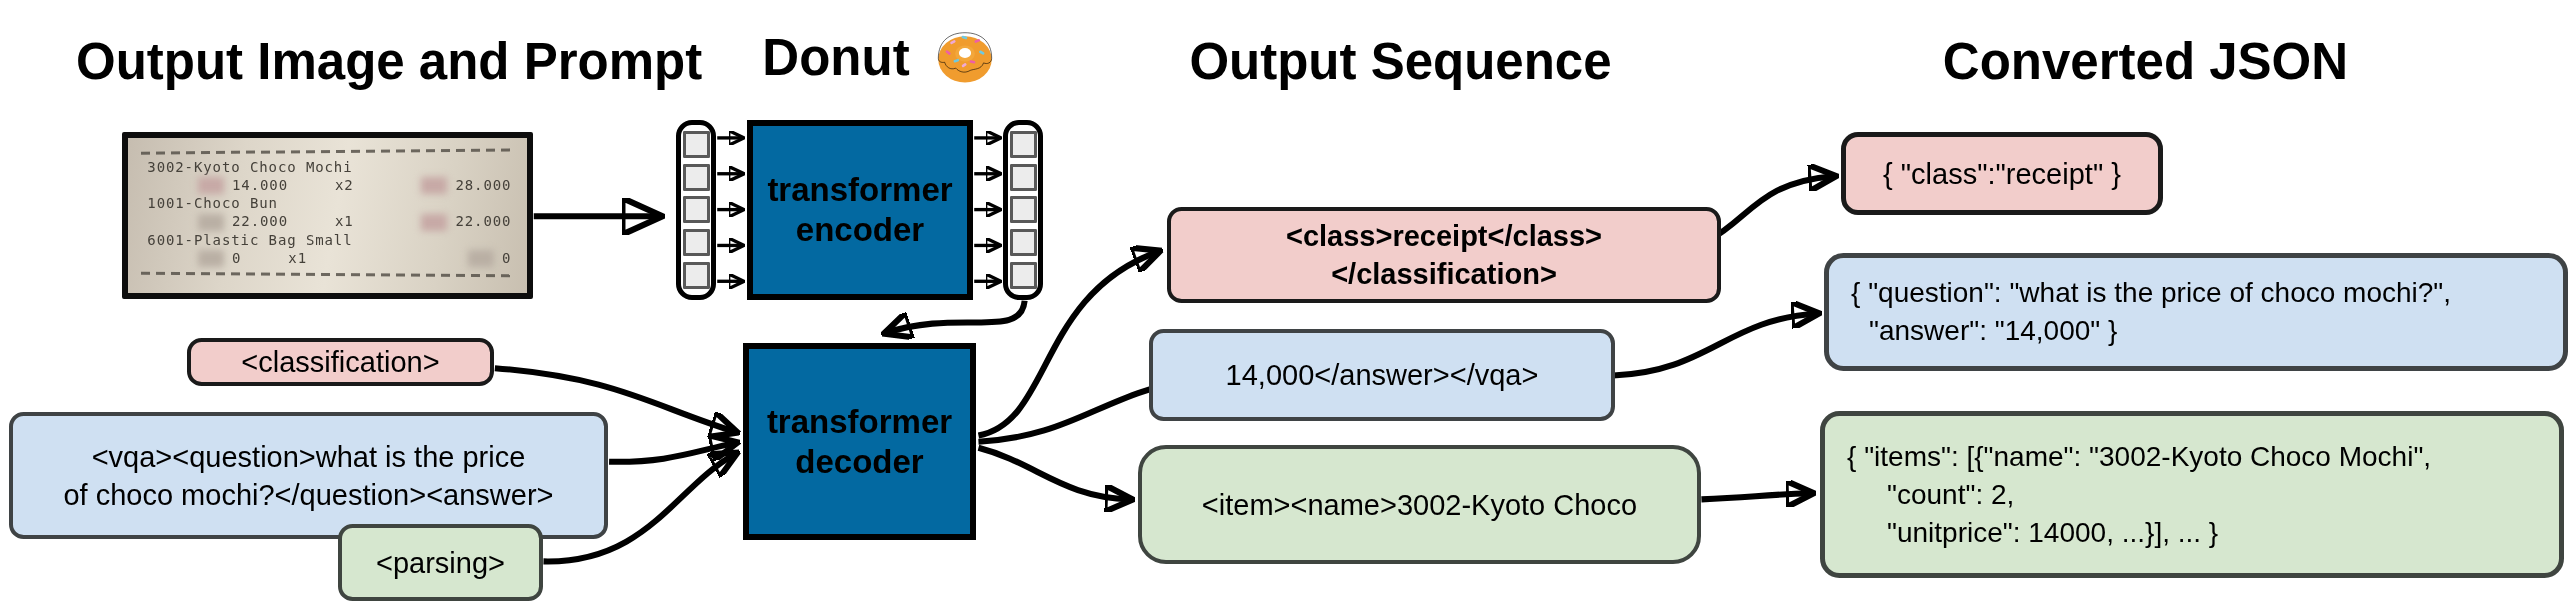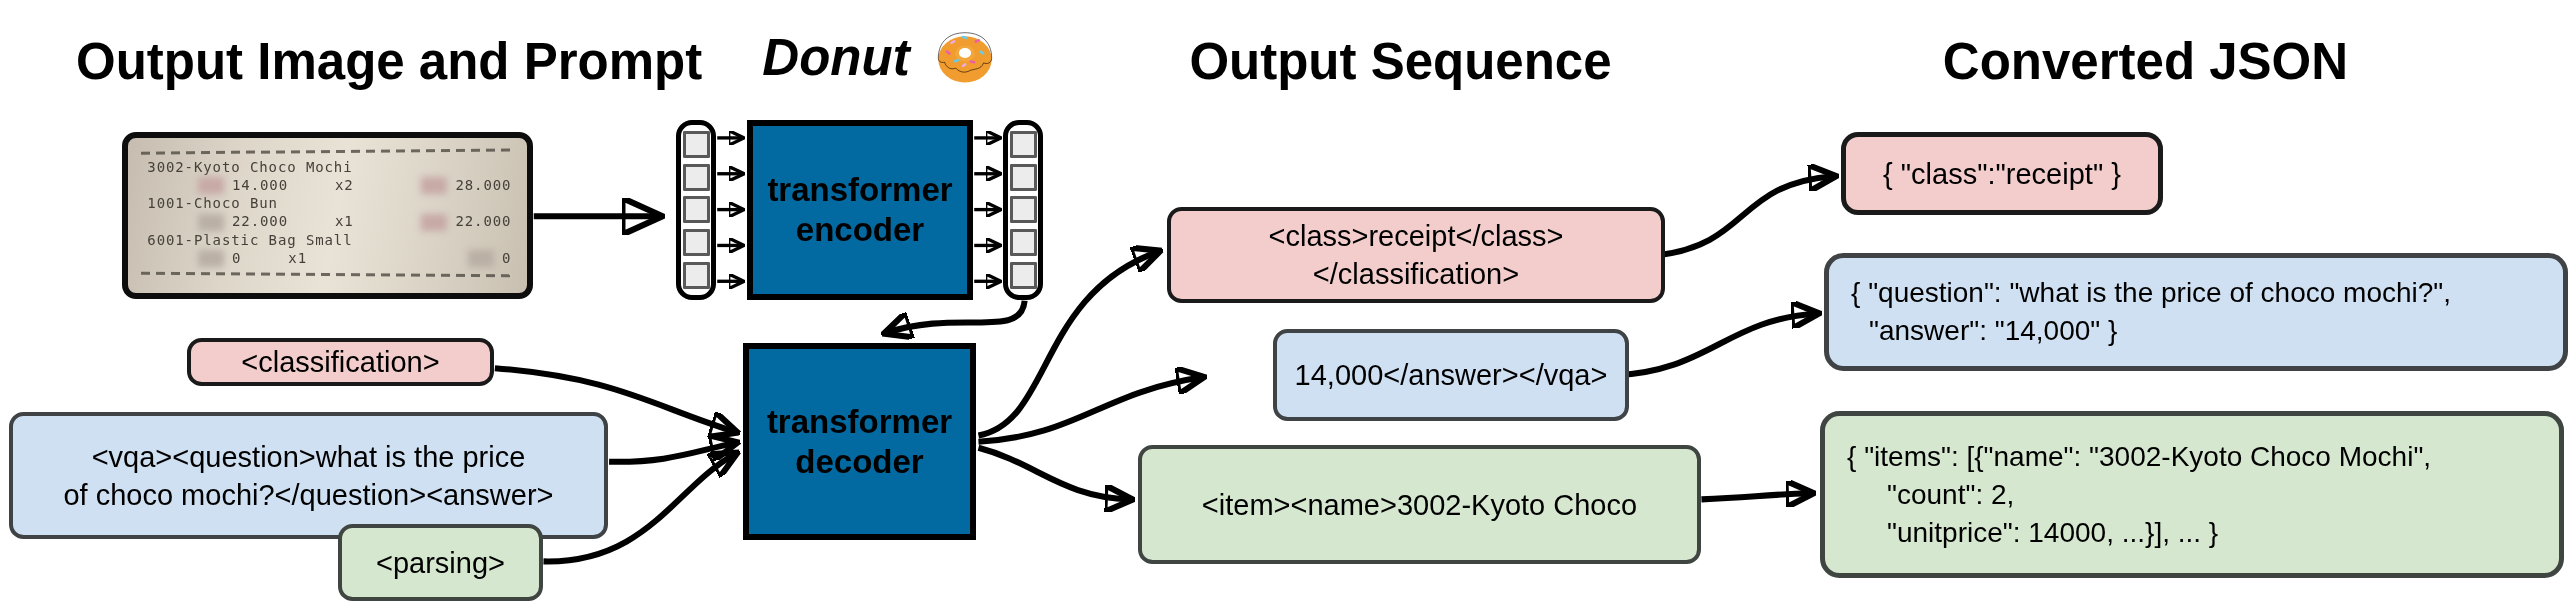--- a/index.html
+++ b/index.html
@@ -3,26 +3,26 @@
 <meta charset="utf-8">
 <style>
   html,body{margin:0;padding:0;background:#ffffff;}
   body{width:2576px;height:613px;position:relative;overflow:hidden;
        font-family:"Liberation Sans",sans-serif;color:#000;}
   .abs{position:absolute;box-sizing:border-box;}
 
   
   .hdr{font-weight:bold;font-size:51px;letter-spacing:0px;text-align:center;white-space:nowrap;}
   #h-input{left:76px;top:32px;width:559px;}
-  #h-donut{left:714px;top:28px;width:328px;display:flex;align-items:center;justify-content:center;gap:26px;font-style:italic;}
+  #h-donut{left:714px;top:28px;width:328px;display:flex;align-items:center;justify-content:center;gap:26px;}
   #h-output{left:1188px;top:32px;width:425px;}
   #h-json{left:1884px;top:32px;width:523px;}
 
   
-  #receipt{left:122px;top:132px;width:411px;height:167px;border:6.7px solid #0d0d0d;border-radius:14px;
+  #receipt{left:122px;top:132px;width:411px;height:167px;border:6.7px solid #0d0d0d;border-radius:2px;
     background:linear-gradient(100deg,#c6bdb0 0%,#ddd6c9 28%,#e9e3d7 52%,#d9d2c4 78%,#c8bfb0 100%);
     font-family:"DejaVu Sans Mono",monospace;font-size:14px;line-height:18px;color:#45413a;
     padding:8.5px 12px;letter-spacing:0.9px;}
   .dash-line{height:3px;margin:3.6px 1.2px 4.9px 1.2px;opacity:.85;
     background:repeating-linear-gradient(90deg,#57524a 0 9px,transparent 9px 15px);}
   .dash-top{transform:rotate(-.5deg);}
   .dash-bot{transform:rotate(.4deg);margin-top:6px;}
   .r-item{margin-left:7.3px;white-space:nowrap;}
   .r-price{display:flex;align-items:flex-start;white-space:nowrap;}
   .r-price .unit{margin-left:58px;}
@@ -45,23 +45,23 @@
 
   
   .tbox{border-radius:14.6px;display:flex;flex-direction:column;align-items:center;justify-content:center;
     font-size:29px;line-height:38px;text-align:center;white-space:nowrap;}
   .b-pink{background:#f2cdcb;border:4.9px solid #1a1a1a;}
   .b-blue{background:#cfe0f2;border:4.9px solid #3f4345;}
   .b-green{background:#d6e7cf;border:4.9px solid #3f4540;}
   #p-pink{left:187px;top:338px;width:307px;height:48px;}
   #p-blue{left:9px;top:412px;width:599px;height:127px;}
   #p-green{left:338px;top:524px;width:205px;height:77px;}
-  #o-pink{left:1167px;top:207px;width:498px;height:96px;}
-  #o-blue{left:1273px;top:329px;width:356px;height:92px;}
-  #o-green{left:1138px;top:445px;width:563px;height:119px;}
+  #o-pink{left:1167px;top:207px;width:554px;height:96px;font-weight:bold;}
+  #o-blue{left:1149px;top:329px;width:466px;height:92px;}
+  #o-green{left:1138px;top:445px;width:563px;height:119px;border-radius:28px;}
   #j-pink{left:1841px;top:132px;width:322px;height:83px;border-width:5.5px;border-radius:17px;}
   #j-blue{left:1824px;top:253px;width:744px;height:118px;border-width:5.5px;border-radius:19.4px;
           align-items:flex-start;padding-left:22px;font-size:28px;}
   #j-green{left:1820px;top:411px;width:744px;height:167px;border-width:5.5px;border-radius:19.4px;
           align-items:flex-start;padding-left:22px;font-size:28px;}
   #j-blue .ln2{padding-left:18px;}
   #j-green .ln2,#j-green .ln3{padding-left:40px;}
   .dots{font-weight:bold;letter-spacing:1.2px;}
 
   

